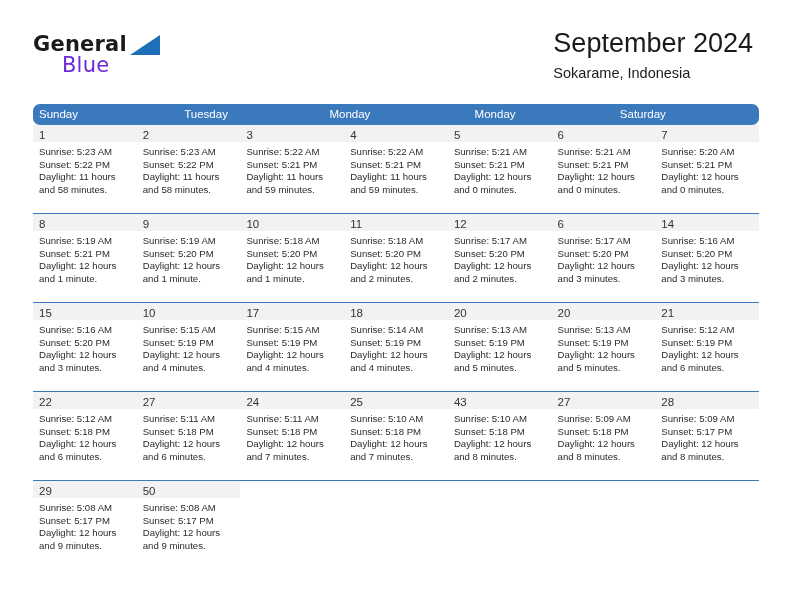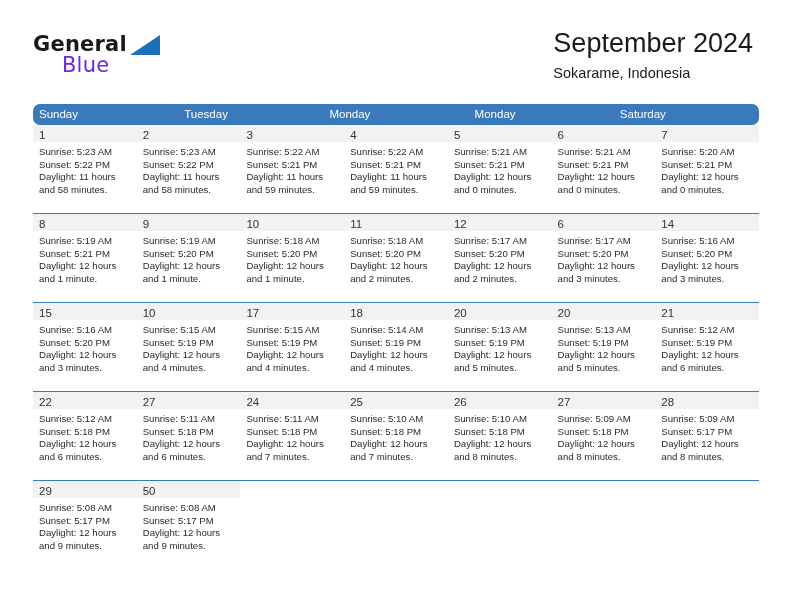--- a/index.html
+++ b/index.html
@@ -408,21 +408,21 @@
           <div class="day filled">
             <div class="daynum-bar"><span class="daynum">25</span></div>
             <div class="day-lines">
               <div class="day-line">Sunrise: 5:10 AM</div>
               <div class="day-line">Sunset: 5:18 PM</div>
               <div class="day-line">Daylight: 12 hours</div>
               <div class="day-line">and 7 minutes.</div>
             </div>
           </div>
           <div class="day filled">
-            <div class="daynum-bar"><span class="daynum">26</span></div>
+            <div class="daynum-bar"><span class="daynum">43</span></div>
             <div class="day-lines">
               <div class="day-line">Sunrise: 5:10 AM</div>
               <div class="day-line">Sunset: 5:18 PM</div>
               <div class="day-line">Daylight: 12 hours</div>
               <div class="day-line">and 8 minutes.</div>
             </div>
           </div>
           <div class="day filled">
             <div class="daynum-bar"><span class="daynum">27</span></div>
             <div class="day-lines">

